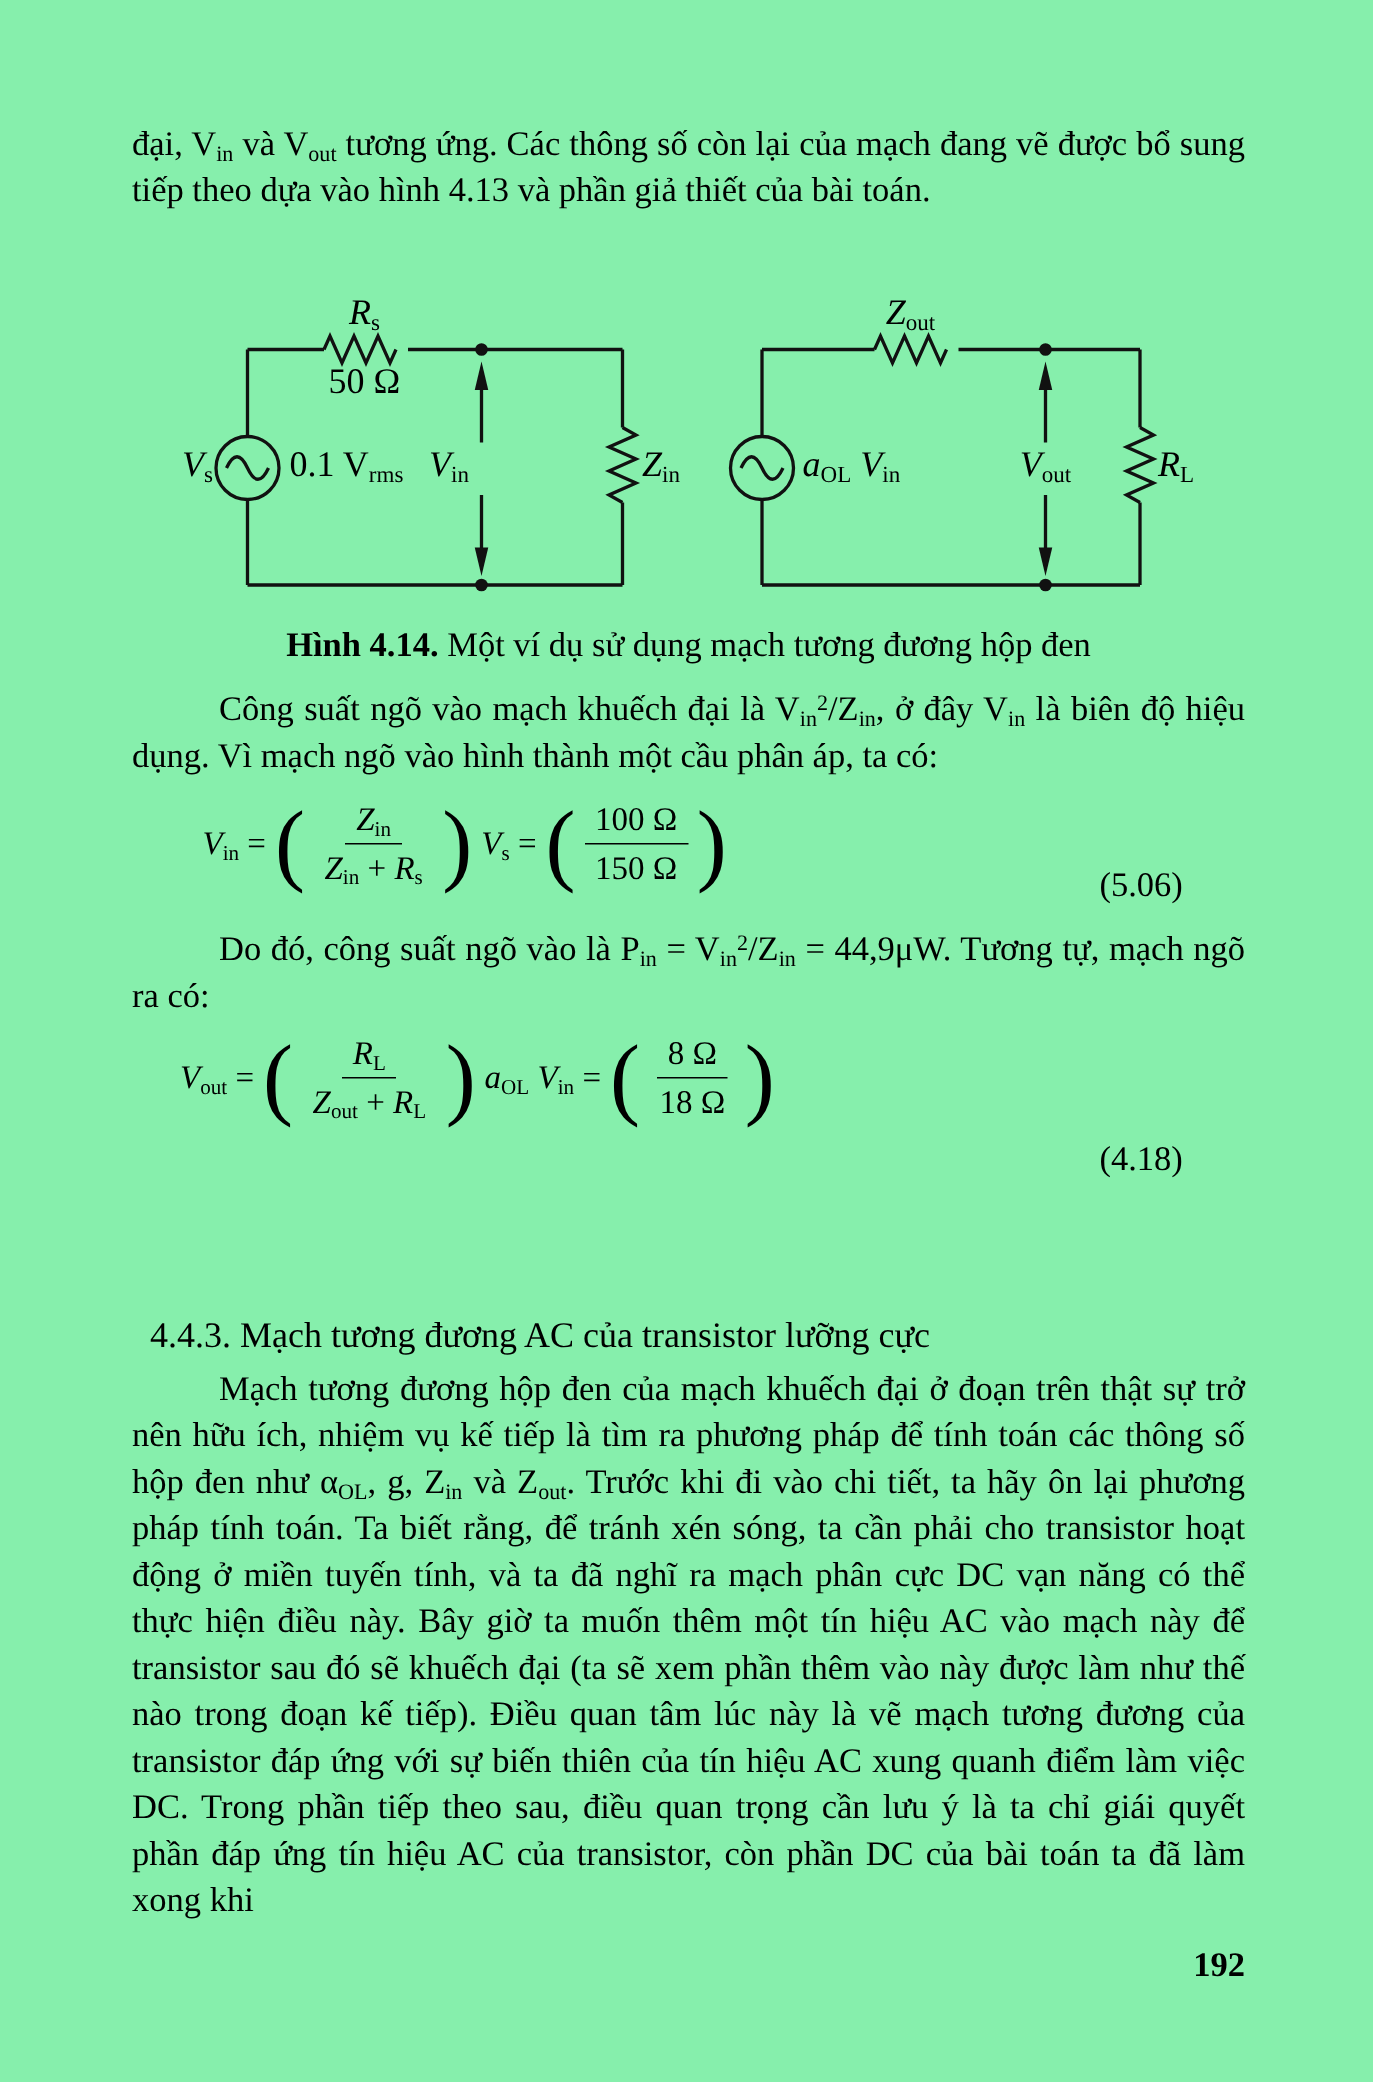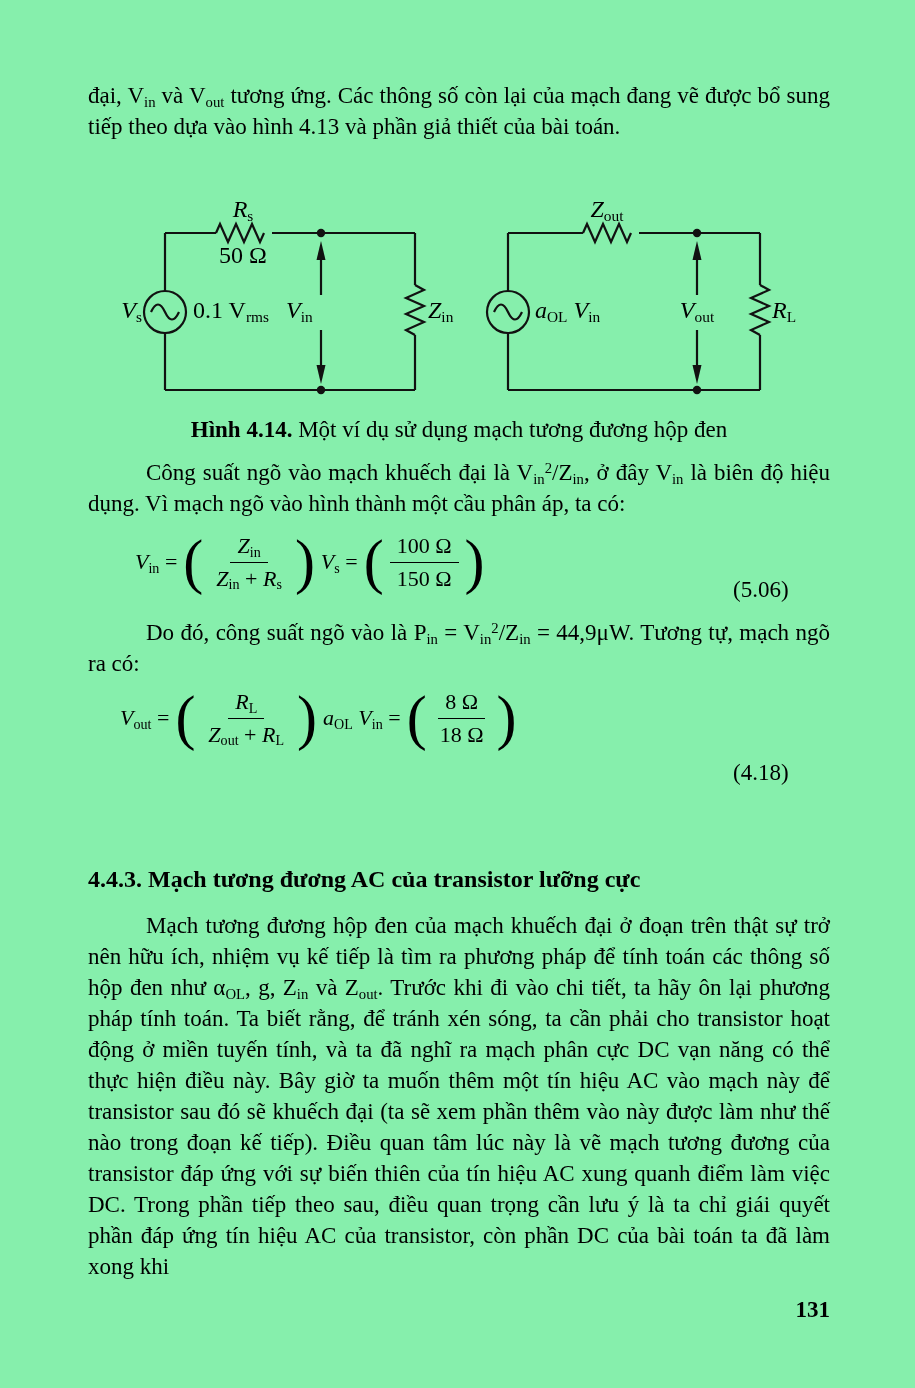--- a/index.html
+++ b/index.html
@@ -4,21 +4,21 @@
 <style>
   html,body{margin:0;padding:0;background:#ffffff;}
   .page{position:relative;width:915px;height:1388px;background:#86efac;color:#000;
         font-family:"Liberation Serif","DejaVu Serif",serif;overflow:hidden;}
   .abs{position:absolute;}
   .body-text{font-size:23px;line-height:31px;text-align:justify;margin:0;}
   .indent{text-indent:58px;}
   sub{font-size:64%;line-height:0;vertical-align:baseline;position:relative;top:0.28em;}
   sup{font-size:64%;line-height:0;vertical-align:baseline;position:relative;top:-0.45em;}
   .caption{font-size:23px;text-align:center;margin:0;}
-  .heading{font-size:24px;font-weight:bold;margin:0;white-space:nowrap;}
+  .heading{font-size:24px;font-weight:normal;margin:12px;white-space:nowrap;}
   .circ-label{font-size:24px;white-space:nowrap;line-height:1.1;}
   .eq{display:flex;align-items:center;gap:5px;font-size:22px;white-space:nowrap;}
   .frac{display:inline-flex;flex-direction:column;align-items:center;text-align:center;line-height:1.25;}
   .frac .num{border-bottom:1.5px solid #000;padding:0 7px 2px;}
   .frac .den{padding:2px 7px 0;}
   .bparen{font-size:60px;line-height:1;font-family:"Liberation Serif",serif;font-weight:400;
           transform:scaleY(1.02);margin:0 1px;}
   .eqtag{font-size:23px;}
   .pagenum{font-size:23px;font-weight:bold;}
   svg .wire{stroke:#111;stroke-width:2.2;fill:none;}
@@ -144,15 +144,15 @@
     </span>
     <span class="bparen">)</span>
   </div>
   <div class="abs eqtag" style="left:733px;top:760px;">(4.18)</div>
 
 
   <h3 class="abs heading" style="left:88px;top:866px;">4.4.3. Mạch tương đương AC của transistor lưỡng cực</h3>
 
   <p class="abs body-text indent" style="left:88px;top:910px;width:742px;">Mạch tương đương hộp đen của mạch khuếch đại ở đoạn trên thật sự trở nên hữu ích, nhiệm vụ kế tiếp là tìm ra phương pháp để tính toán các thông số hộp đen như α<sub>OL</sub>, g, Z<sub>in</sub> và Z<sub>out</sub>. Trước khi đi vào chi tiết, ta hãy ôn lại phương pháp tính toán. Ta biết rằng, để tránh xén sóng, ta cần phải cho transistor hoạt động ở miền tuyến tính, và ta đã nghĩ ra mạch phân cực DC vạn năng có thể thực hiện điều này. Bây giờ ta muốn thêm một tín hiệu AC vào mạch này để transistor sau đó sẽ khuếch đại (ta sẽ xem phần thêm vào này được làm như thế nào  trong đoạn kế tiếp). Điều quan tâm lúc này là vẽ mạch tương đương của transistor đáp ứng với sự biến thiên của tín hiệu AC xung quanh điểm làm việc DC. Trong phần tiếp theo sau, điều quan trọng cần lưu ý là ta chỉ giái quyết phần đáp ứng tín hiệu AC của transistor, còn phần DC của bài toán ta đã làm xong khi</p>
 
-  <div class="abs pagenum" style="left:785px;top:1297px;width:45px;text-align:right;">131</div>
+  <div class="abs pagenum" style="left:785px;top:1297px;width:45px;text-align:right;">192</div>
 
 </div>
 
 </body></html>

